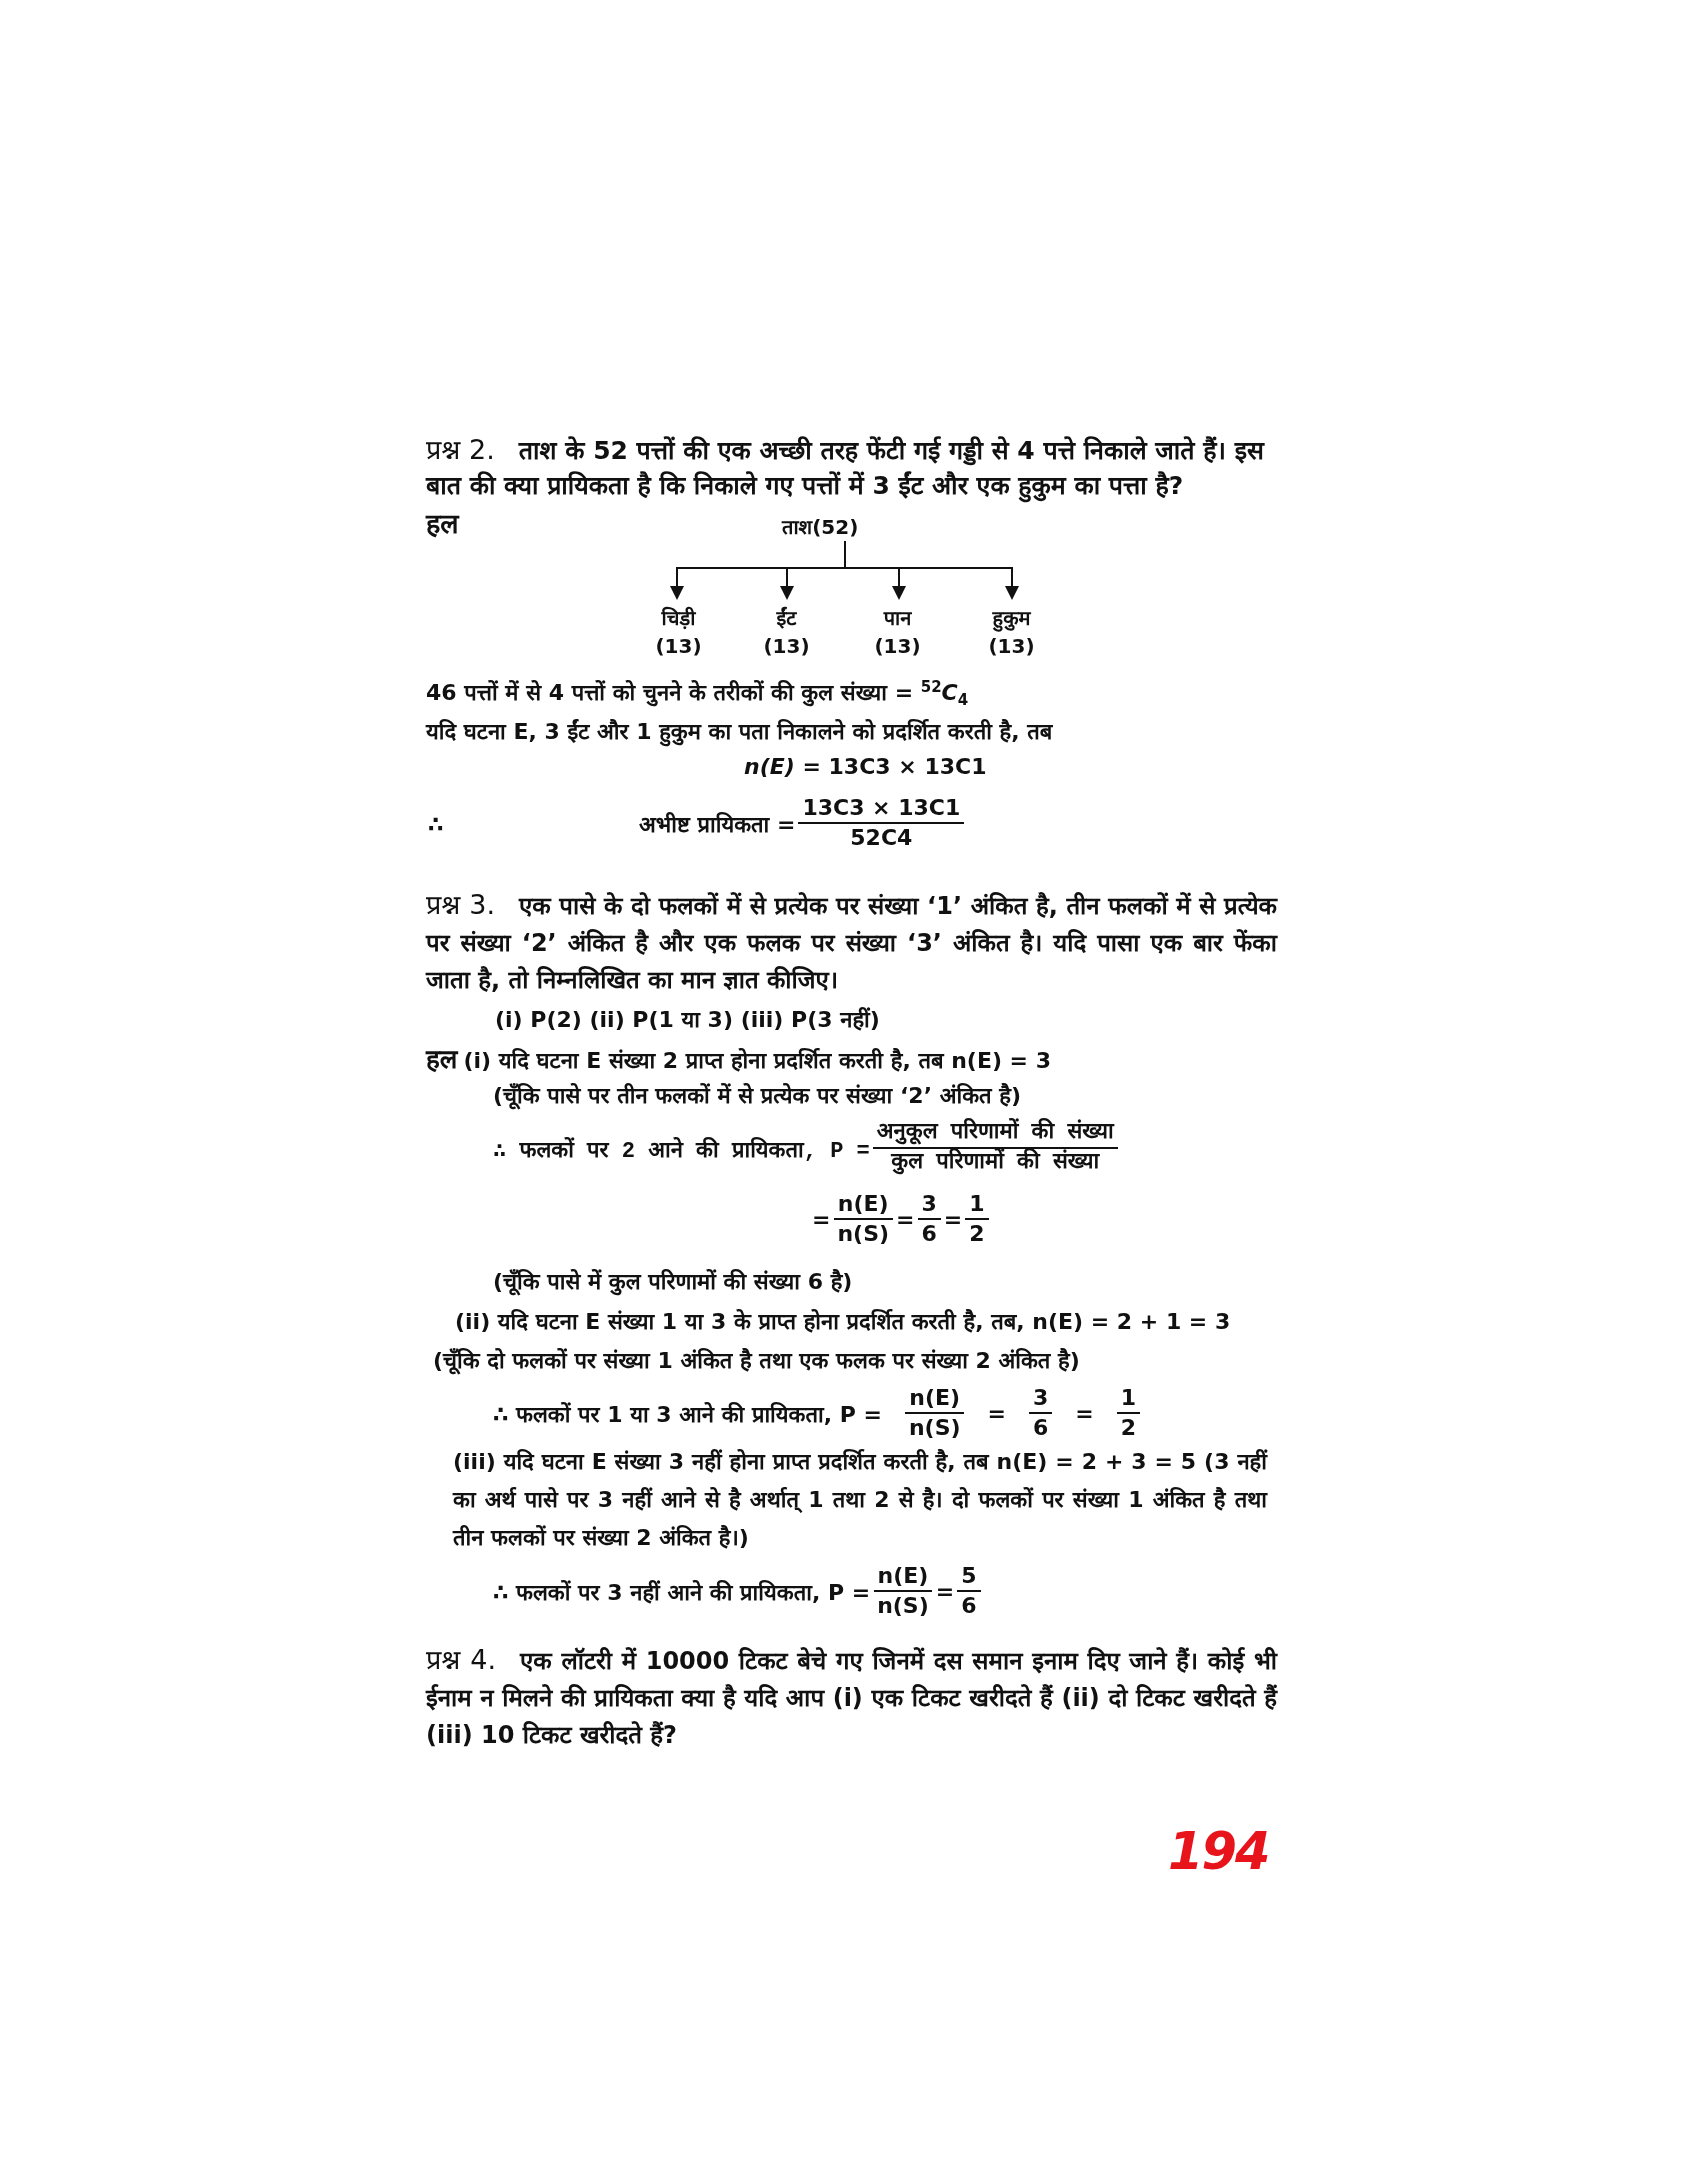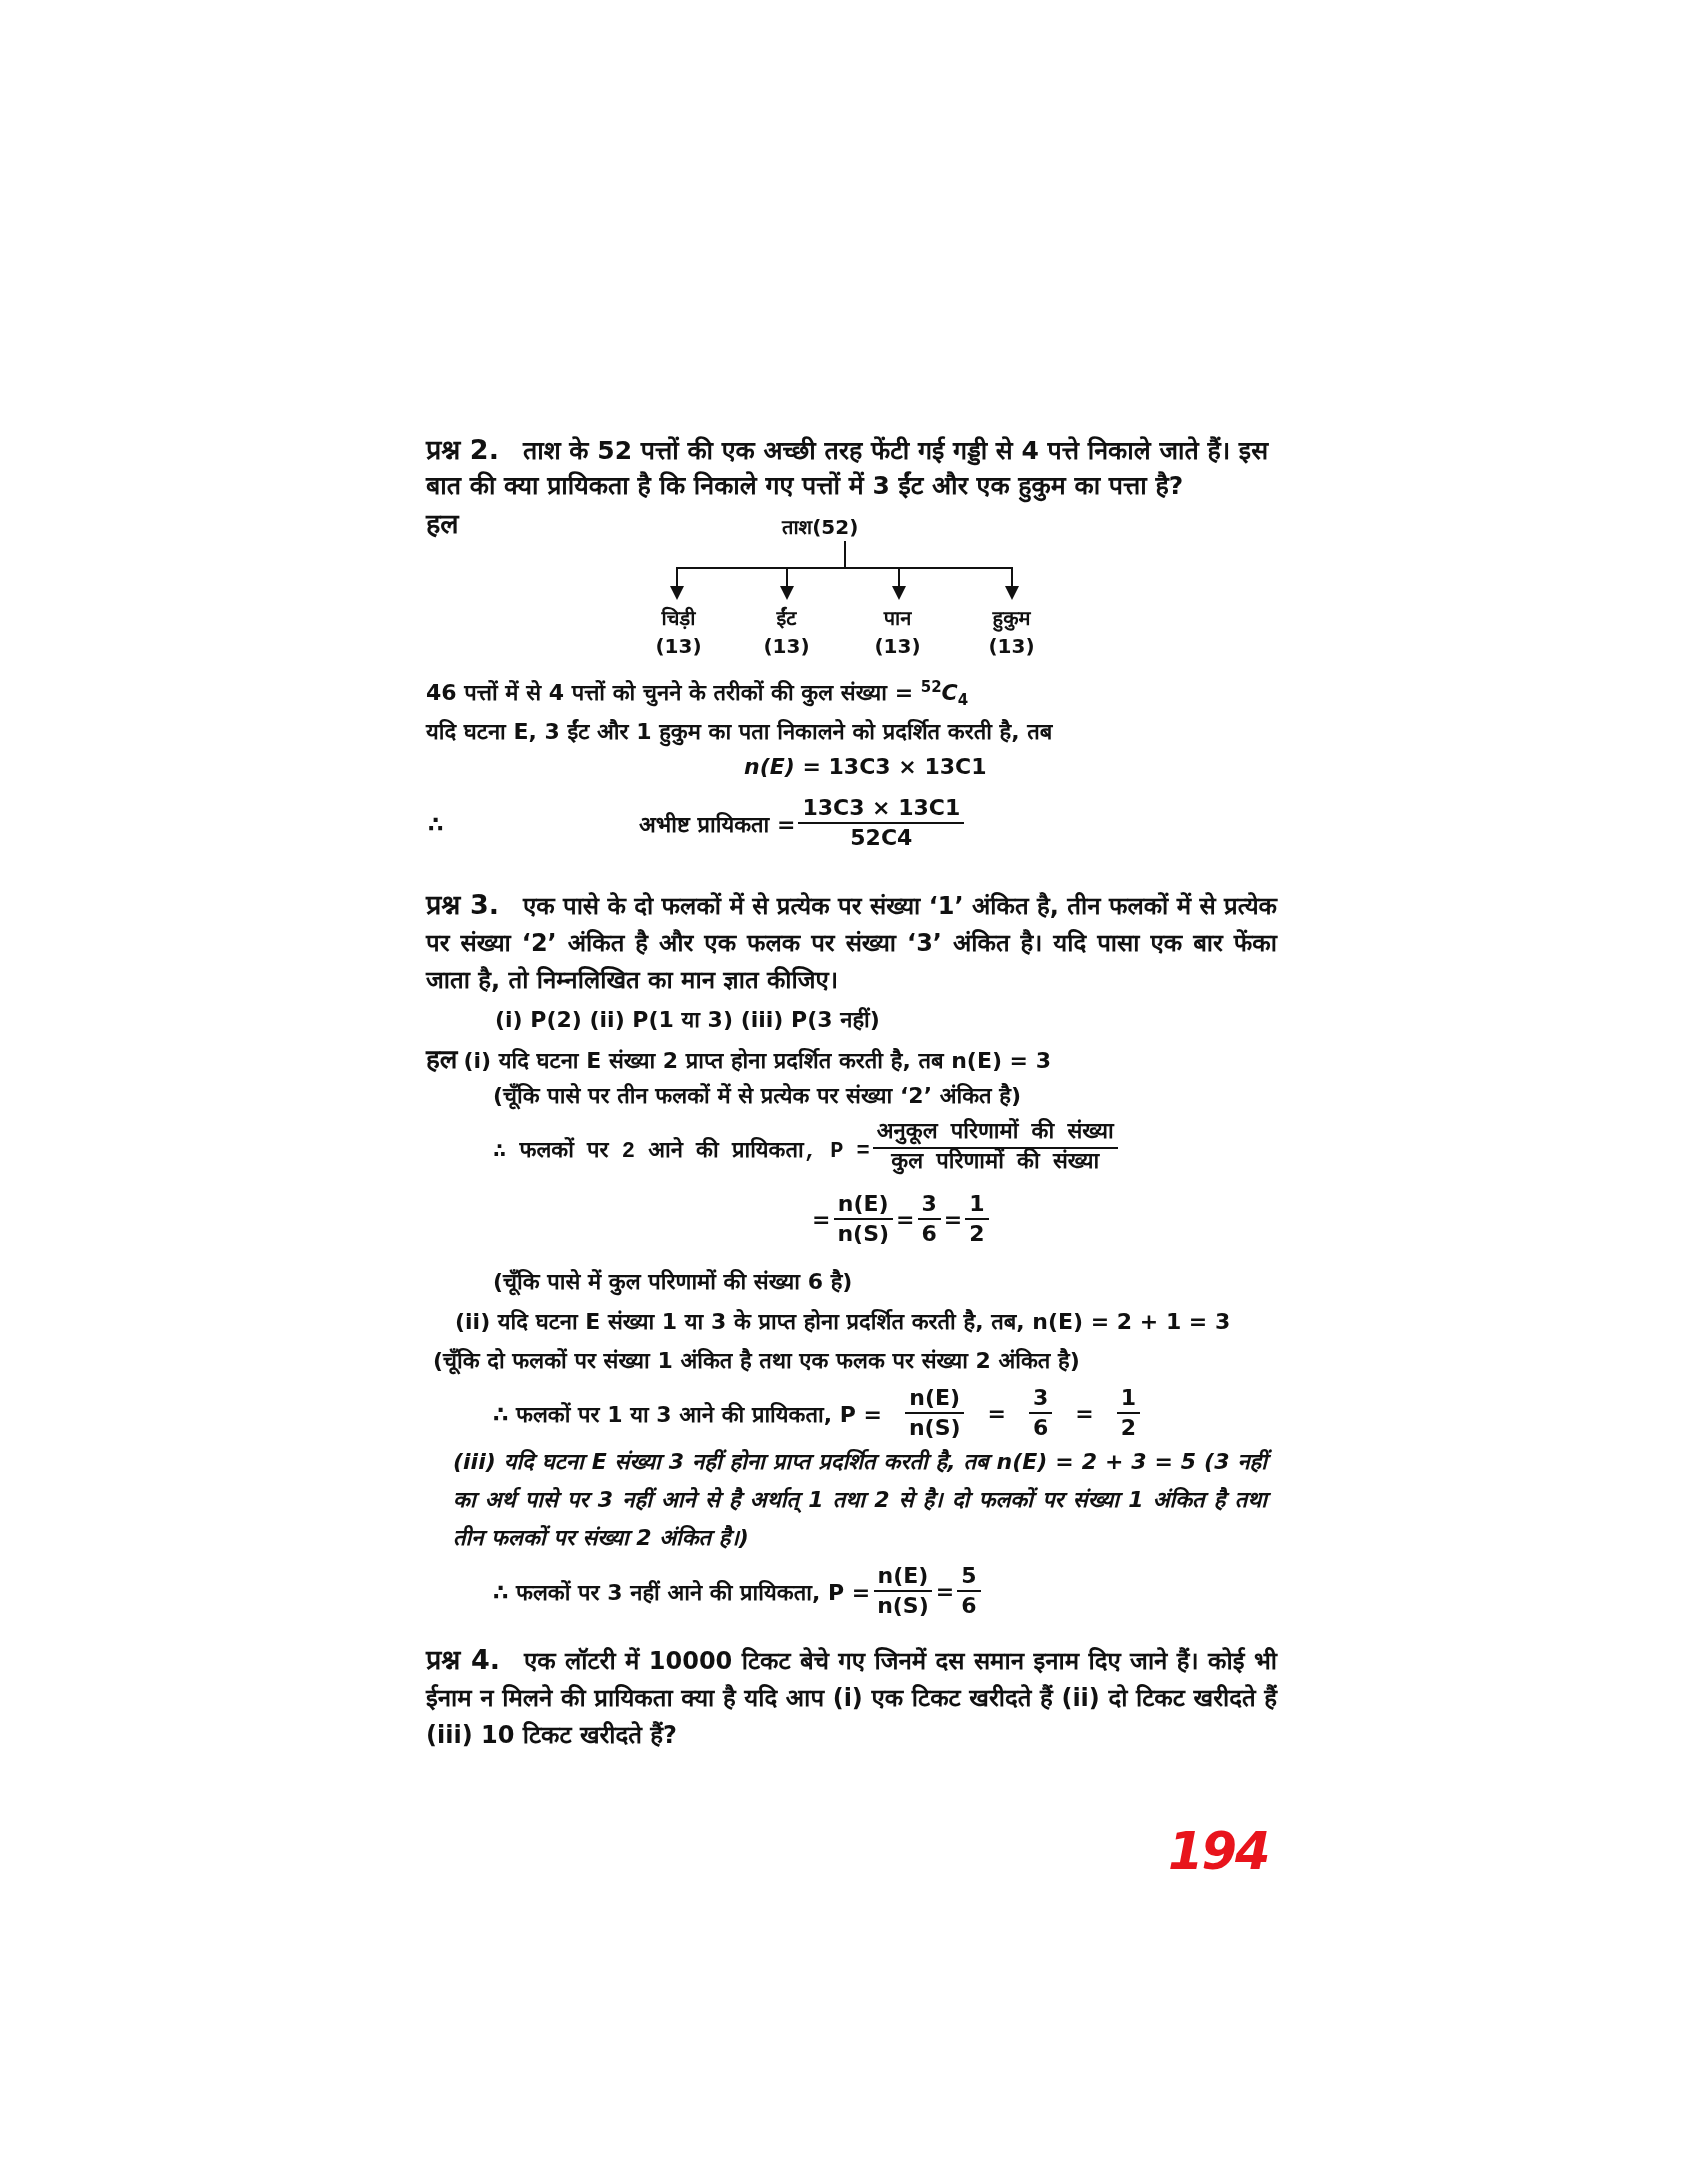--- a/index.html
+++ b/index.html
@@ -1,21 +1,21 @@
 <!DOCTYPE html>
 <html><head>
 <meta charset="utf-8">
 <style>
   html, body { margin: 0; padding: 0; background: #ffffff; }
   body { width: 1683px; height: 2178px; position: relative; overflow: hidden;
          font-family: "DejaVu Sans", "Liberation Sans", sans-serif; color: #111; }
   .abs { position: absolute; white-space: nowrap; }
   .q { font-weight: bold; font-size: 25px; line-height: 37px; }
   .t { font-weight: bold; font-size: 22px; }
-  .qlabel { font-weight: bold; font-size: 27px; margin-right: 24px; }
+  .qlabel { font-weight: normal; font-size: 27px; margin-right: 24px; }
   .para { position: absolute; left: 426px; width: 851px; font-weight: bold; font-size: 24px; line-height: 37px; text-align: justify; }
   .para p { margin: 0; }
   i.m { font-style: italic; }
   sup, sub { font-size: 15px; }
   .frac { display: inline-flex; flex-direction: column; align-items: center; vertical-align: middle; margin: 0 3px; }
   .frac .num { border-bottom: 2px solid #111; padding: 0 4px; line-height: 28px; }
   .frac .den { padding: 0 4px; line-height: 28px; }
   .diag-line { position: absolute; background: #111; }
   .arrow { position: absolute; width: 0; height: 0; border-left: 7px solid transparent; border-right: 7px solid transparent; border-top: 14px solid #111; }
   .leaf { position: absolute; text-align: center; font-weight: bold; font-size: 20px; line-height: 28px; width: 79px; }
@@ -122,21 +122,21 @@
   <span class="frac">
       <span class="num">3</span>
       <span class="den">6</span>
     </span>
   <span>=</span>
   <span class="frac">
       <span class="num">1</span>
       <span class="den">2</span>
     </span>
 </div>
-<div class="para" style="left:453px; width:814px; top:1443px; font-size:22px; line-height:38px;font-style:italic;">
+<div class="para" style="left:453px; width:814px; top:1443px; font-size:22px; line-height:38px;">
   <p>(iii) यदि घटना E संख्या 3 नहीं होना प्राप्त प्रदर्शित करती है, तब n(E) = 2 + 3 = 5 (3 नहीं का अर्थ पासे पर 3 नहीं आने से है अर्थात् 1 तथा 2 से है। दो फलकों पर संख्या 1 अंकित है तथा तीन फलकों पर संख्या 2 अंकित है।)</p>
 </div>
 <div class="abs t" style="left:493px; top:1562px; display:flex; align-items:center;">
   <span>∴  फलकों पर 3 नहीं आने की प्रायिकता, P = </span>
   <span class="frac">
       <span class="num">n(E)</span>
       <span class="den">n(S)</span>
     </span>
   <span>=</span>
   <span class="frac">

